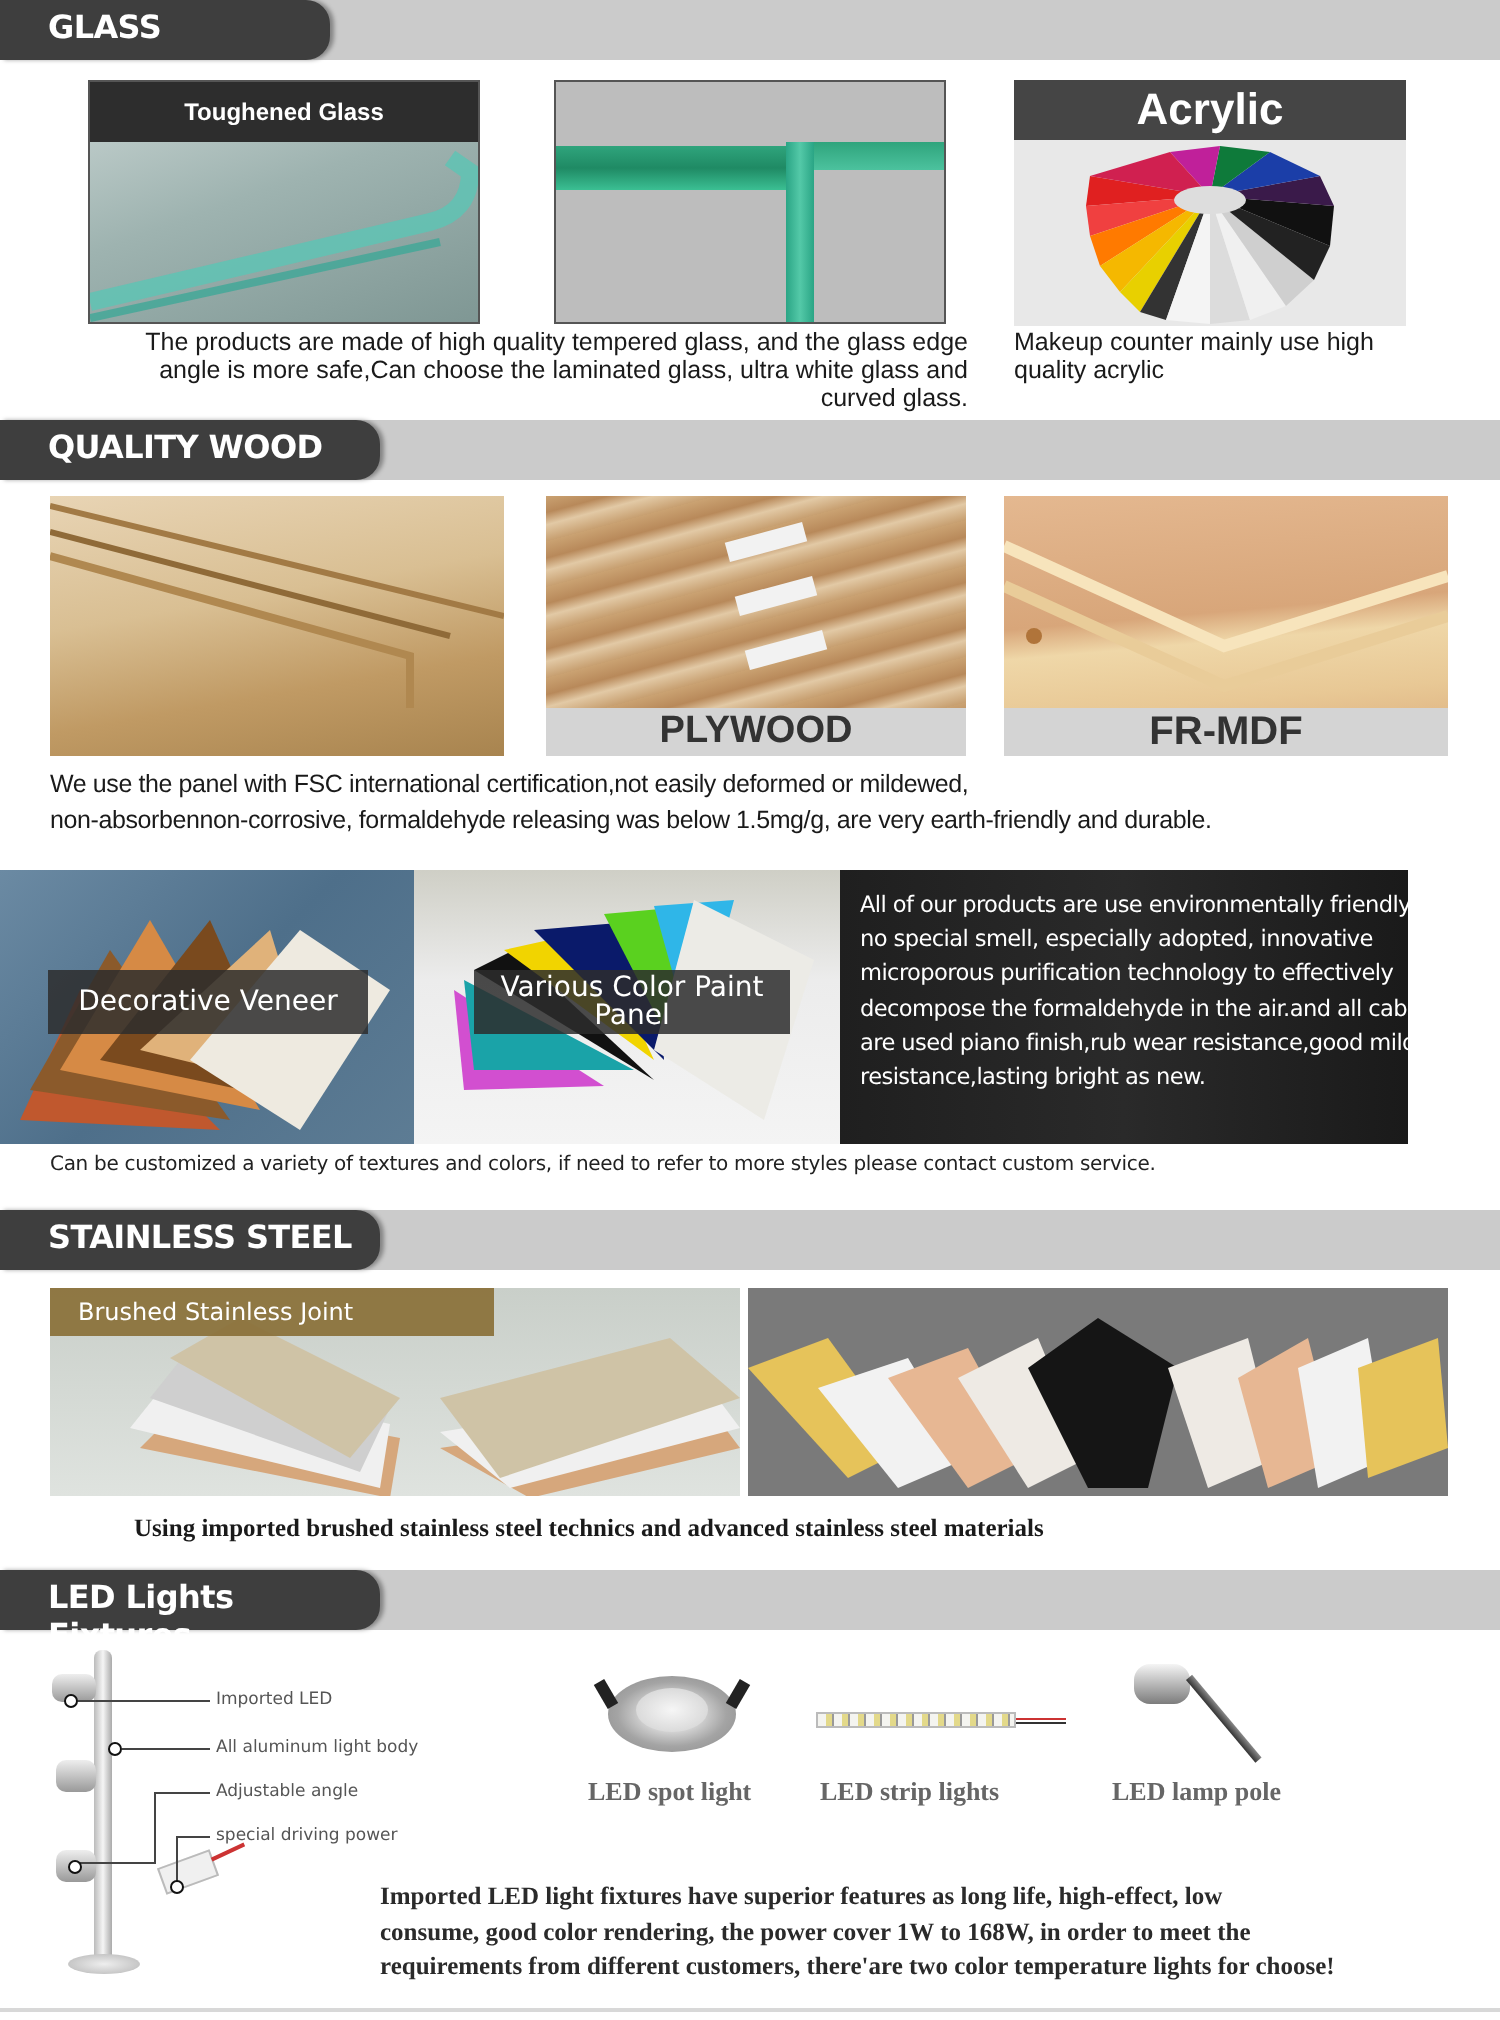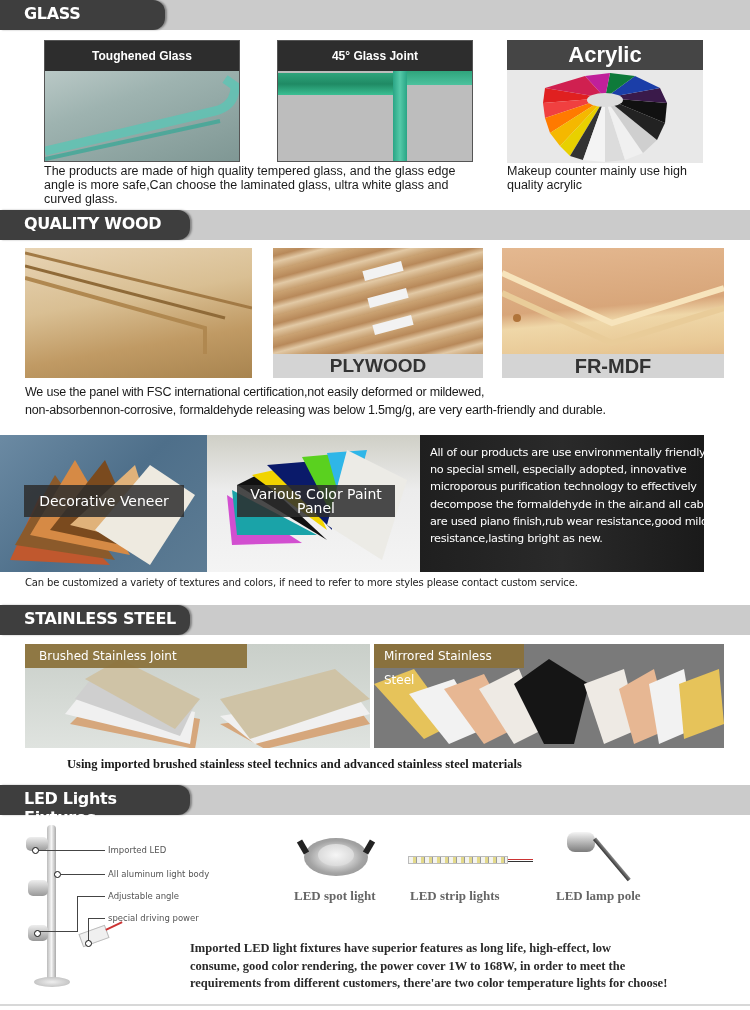--- a/index.html
+++ b/index.html
@@ -48,21 +48,20 @@
 
 <div class="img" style="left:44px;top:40px;width:196px;height:122px;background:linear-gradient(160deg,#c8d4d2 0%,#9eb3b0 45%,#7f9794 100%);border:1px solid #555;">
   <div class="cap-dark">Toughened Glass</div>
   <svg class="abs" style="left:0;top:30px;" width="196" height="92">
     <path d="M0,80 L170,40 Q190,35 190,15 L180,8" fill="none" stroke="#5fc3b4" stroke-width="9" opacity="0.85"></path>
     <path d="M0,88 L175,50" fill="none" stroke="#3fa797" stroke-width="4" opacity="0.8"></path>
   </svg>
 </div>
 
 <div class="img" style="left:277px;top:40px;width:196px;height:122px;background:#bdbdbd;border:1px solid #555;">
-  <div class="cap-dark">45° Glass Joint</div>
   <div class="abs" style="left:0;top:32px;width:120px;height:22px;background:linear-gradient(180deg,#2fa47c,#1f8a64,#3bbf93);"></div>
   <div class="abs" style="left:115px;top:30px;width:14px;height:92px;background:linear-gradient(90deg,#2aa585,#54c9a8,#2aa585);"></div>
   <div class="abs" style="left:129px;top:30px;width:67px;height:14px;background:linear-gradient(180deg,#2fa47c,#4cc29e);"></div>
 </div>
 
 <div class="img" style="left:507px;top:40px;width:196px;height:123px;background:#e8e8e8;">
   <div class="cap-dark" style="font-size:22px;background:#454545;">Acrylic</div>
   <svg class="abs" style="left:0;top:30px;" width="196" height="93">
     <g transform="translate(98,28)">
       <path d="M0,0 L-60,-10 L-62,5 Z" fill="#e02020"></path>
@@ -80,21 +79,21 @@
       <path d="M0,0 L62,5 L55,-10 Z" fill="#3a1a4a"></path>
       <path d="M0,0 L55,-10 L30,-22 Z" fill="#1b3ea8"></path>
       <path d="M0,0 L30,-22 L5,-25 Z" fill="#0e7a3a"></path>
       <path d="M0,0 L5,-25 L-20,-22 Z" fill="#c0209a"></path>
       <path d="M0,0 L-20,-22 L-60,-10 Z" fill="#d02050"></path>
       <ellipse cx="0" cy="2" rx="18" ry="7" fill="#ddd"></ellipse>
     </g>
   </svg>
 </div>
 
-<div class="body-text" style="left:44px;top:164px;width:440px;font-size:12.5px;line-height:14px;">The products are made of high quality tempered glass, and the glass edge angle is more safe,Can choose the laminated glass, ultra white glass and curved glass.</div>
+<div class="body-text" style="left:44px;top:164px;width:440px;font-size:12.5px;line-height:14px;text-align:right;">The products are made of high quality tempered glass, and the glass edge angle is more safe,Can choose the laminated glass, ultra white glass and curved glass.</div>
 <div class="body-text" style="left:507px;top:164px;width:200px;font-size:12.5px;line-height:14px;">Makeup counter mainly use high quality acrylic</div>
 
 <div class="hdr" style="top:210px;">
   <div class="tab" style="width:190px;">
       <span>QUALITY WOOD</span>
     </div>
 </div>
 
 <div class="img" style="left:25px;top:248px;width:227px;height:130px;background:linear-gradient(170deg,#e8d4b4 0%,#d9bf93 40%,#c09a64 70%,#a8844f 100%);">
   <svg class="abs" style="left:0;top:0;" width="227" height="106">
@@ -179,21 +178,20 @@
     <path d="M0,40 L50,95 L80,80 L40,25 Z" fill="#e6c35a"></path>
     <path d="M35,50 L75,100 L110,85 L80,35 Z" fill="#f2f2f2"></path>
     <path d="M70,45 L110,100 L140,85 L110,30 Z" fill="#e7b793"></path>
     <path d="M105,45 L140,100 L170,85 L145,25 Z" fill="#eeeae4"></path>
     <path d="M140,40 L170,100 L200,100 L215,40 L175,15 Z" fill="#151515"></path>
     <path d="M210,40 L230,100 L265,85 L250,25 Z" fill="#eeeae4"></path>
     <path d="M245,45 L260,100 L295,85 L280,25 Z" fill="#e7b793"></path>
     <path d="M275,40 L285,100 L320,85 L310,25 Z" fill="#f2f2f2"></path>
     <path d="M305,40 L310,95 L350,80 L345,25 Z" fill="#e6c35a"></path>
   </svg>
-  <div class="steel-cap" style="left:0;top:0;width:150px;height:24px;padding-left:10px;">Mirrored Stainless Steel</div>
 </div>
 
 <div class="body-text serif" style="left:25px;top:757px;font-size:12.5px;font-weight:bold;color:#1a1a1a;margin-left:42px;">Using imported brushed stainless steel technics and advanced stainless steel materials</div>
 
 <div class="hdr" style="top:785px;">
   <div class="tab" style="width:190px;">
       <span>LED Lights Fixtures</span>
     </div>
 </div>
 

